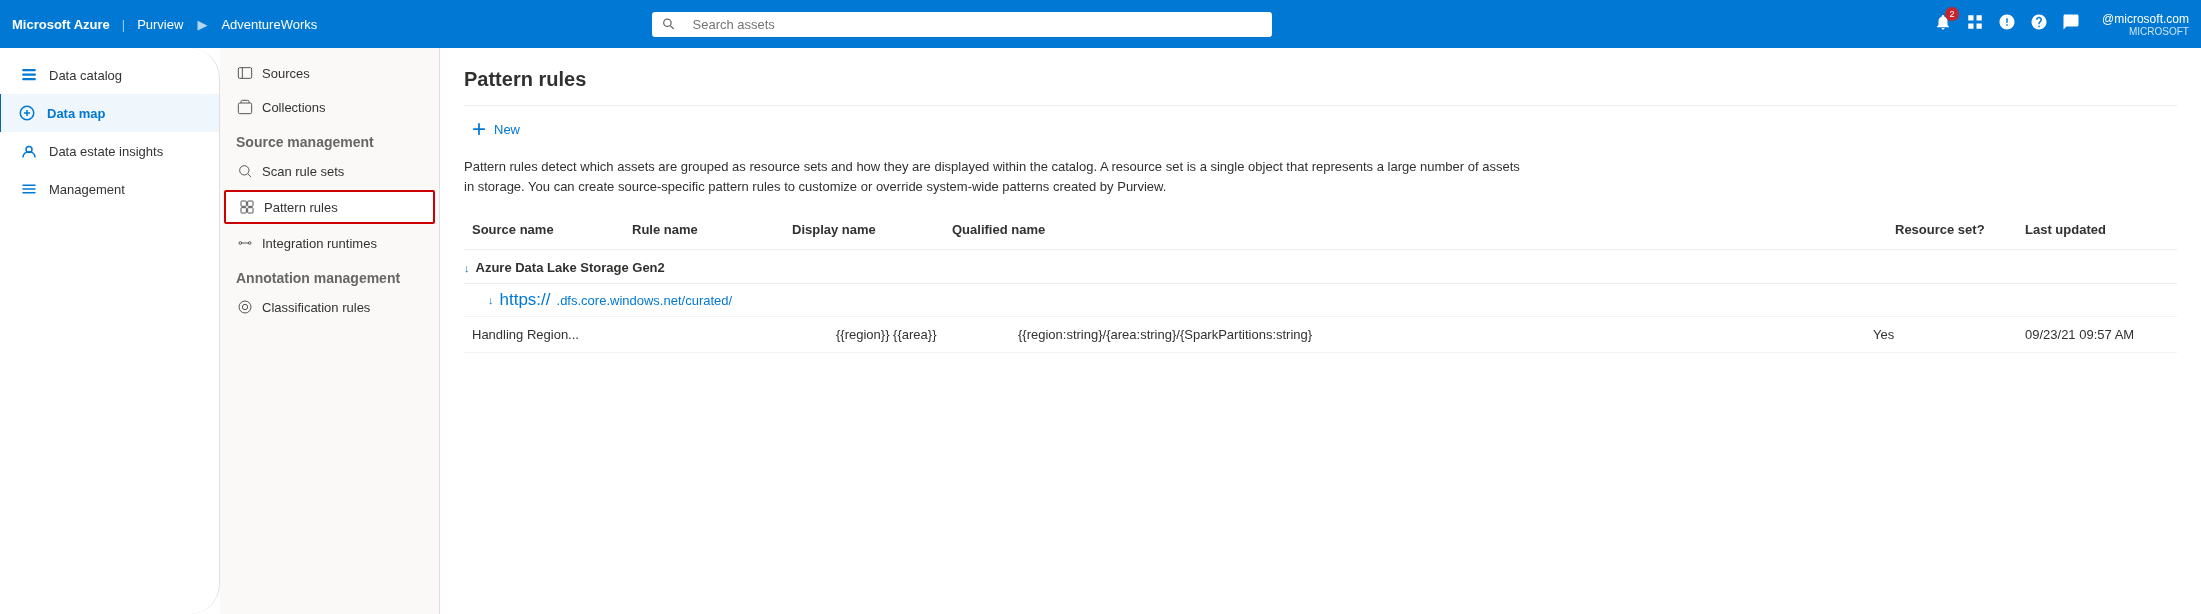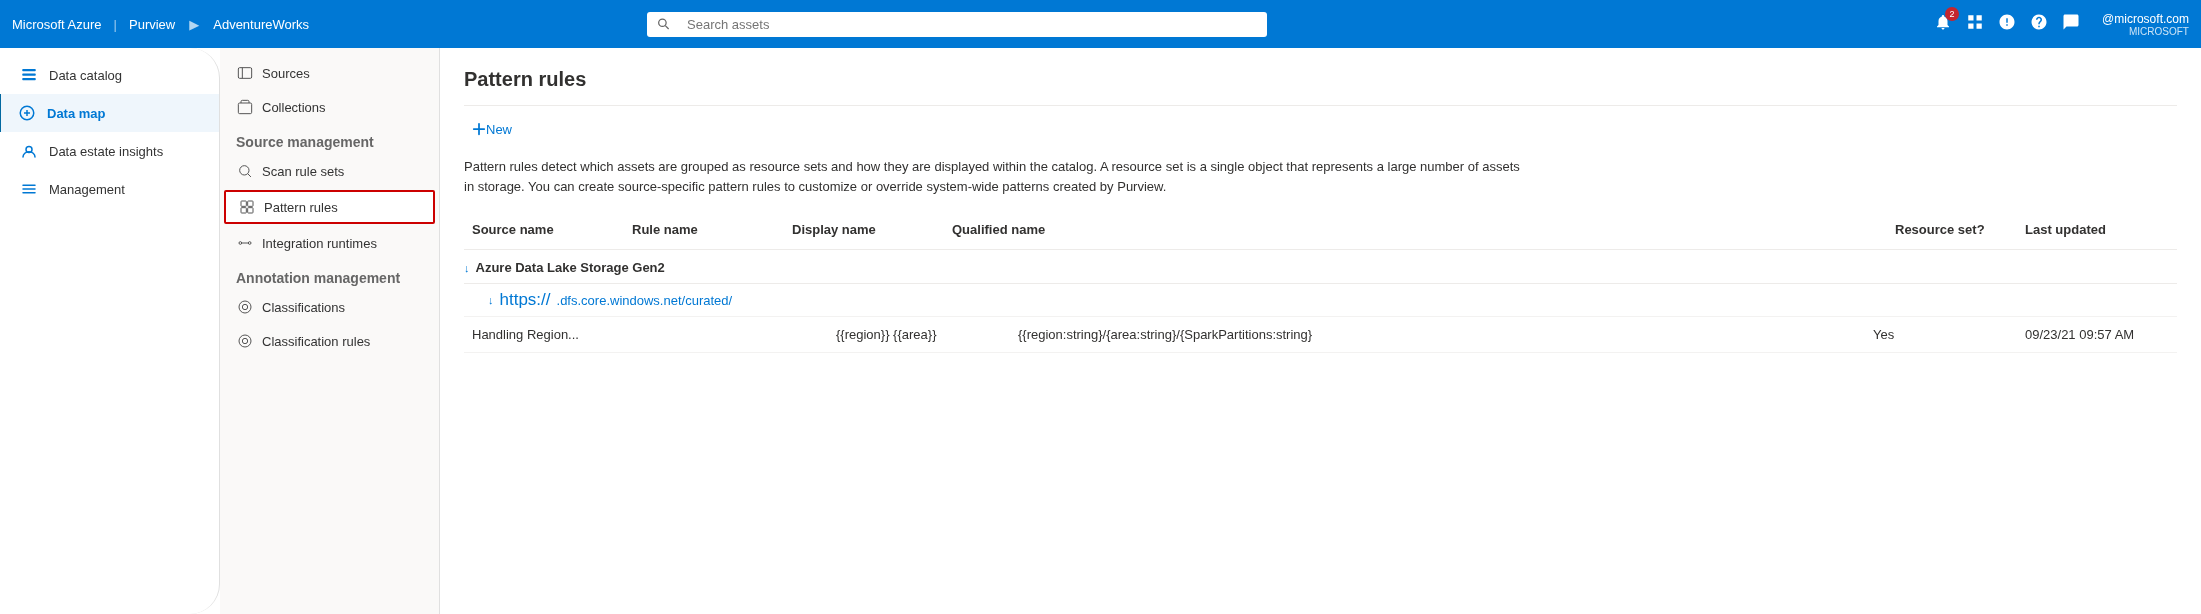--- a/index.html
+++ b/index.html
@@ -11,21 +11,21 @@
       color: #fff;
       height: 48px;
       display: flex;
       align-items: center;
       padding: 0 12px;
       gap: 8px;
       flex-shrink: 0;
     }
     .top-nav-brand {
       font-size: 13px;
-      font-weight: 400;
+      font-weight: 700;
       color: #fff;
       white-space: nowrap;
     }
     .top-nav-separator { color: rgba(255,255,255,0.6); margin: 0 4px; }
     .top-nav-breadcrumb { font-size: 13px; color: #fff; }
     .top-nav-breadcrumb-arrow { margin: 0 6px; color: rgba(255,255,255,0.7); }
     .top-nav-search {
       flex: 1;
       max-width: 620px;
       margin: 0 auto;
@@ -181,21 +181,21 @@
       margin: 0 0 12px 0;
     }
     .toolbar {
       display: flex;
       align-items: center;
       gap: 6px;
       margin-bottom: 16px;
     }
     .btn-new {
       display: flex;
-      gap: 0;
+      gap: 8px;
       background: transparent;
       border: none;
       cursor: pointer;
       font-size: 13px;
       color: #0078d4;
       padding: 4px 8px;
     }
     .description-text {
       font-size: 13px;
       color: #323130;
@@ -405,29 +405,20 @@
             <circle cx="5" cy="12" r="2" stroke="#555" stroke-width="1.5"></circle>
             <circle cx="19" cy="12" r="2" stroke="#555" stroke-width="1.5"></circle>
             <line x1="7" y1="12" x2="17" y2="12" stroke="#555" stroke-width="1.5"></line>
           </svg>
       </span>
       <span>Integration runtimes</span>
     </div>
 
     <div class="subnav-section-label">Annotation management</div>
 
-    <div class="subnav-item">
-      <span class="icon">
-        <svg width="16" height="16" viewBox="0 0 24 24" fill="none">
-            <circle cx="12" cy="12" r="9" stroke="#555" stroke-width="1.5"></circle>
-            <circle cx="12" cy="12" r="4" stroke="#555" stroke-width="1.5"></circle>
-          </svg>
-      </span>
-      <span>Classifications</span>
-    </div>
 
     <div class="subnav-item">
       <span class="icon">
         <svg width="16" height="16" viewBox="0 0 24 24" fill="none">
             <circle cx="12" cy="12" r="9" stroke="#555" stroke-width="1.5"></circle>
             <circle cx="12" cy="12" r="4" stroke="#555" stroke-width="1.5"></circle>
           </svg>
       </span>
       <span>Classification rules</span>
     </div>

